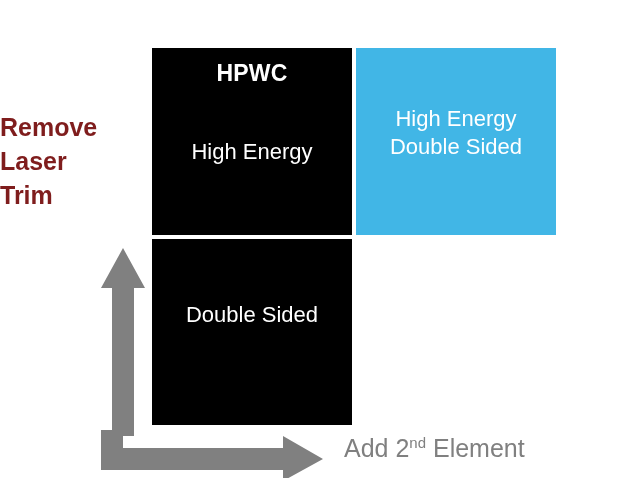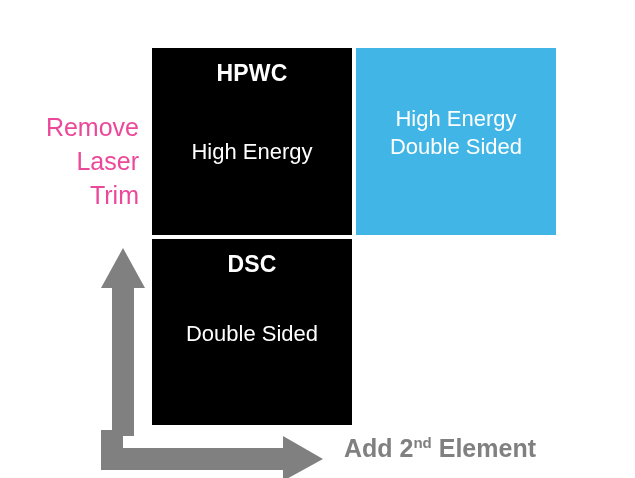--- a/index.html
+++ b/index.html
@@ -66,33 +66,32 @@
   .cell.r2 .cell-body {
     padding-bottom: 34px;
   }
 
   
   #y-axis-label {
     position: absolute;
     left: 0px;
     top: 110px;
     width: 139px;
-    text-align: right;
-    color: #ec4899;
-    font-weight: normal;
+    color: #7f1d1d;
+    font-weight: bold;
     font-size: 25px;
     line-height: 1.36;
     white-space: pre-line;
   }
   #x-axis-label {
     position: absolute;
     left: 344px;
     top: 436px;
     color: #808080;
-    font-weight: bold;
+    font-weight: normal;
     font-size: 25px;
     line-height: 1;
     white-space: nowrap;
   }
   #x-axis-label .sup {
     font-size: 15px;
     vertical-align: super;
     line-height: 0;
   }
 
@@ -132,21 +131,20 @@
       <div class="cell-body">High Energy</div>
     </div>
 
     <div class="cell r1 accent">
       <div class="cell-body">High Energy
 Double Sided</div>
     </div>
 
 
     <div class="cell r2">
-      <div class="cell-title">DSC</div>
       <div class="cell-body">Double Sided</div>
     </div>
 
   </div>
 
   <div id="x-axis-label">
     <span>Add 2</span><span class="sup">nd</span><span> Element</span>
   </div>
 
 </div>

